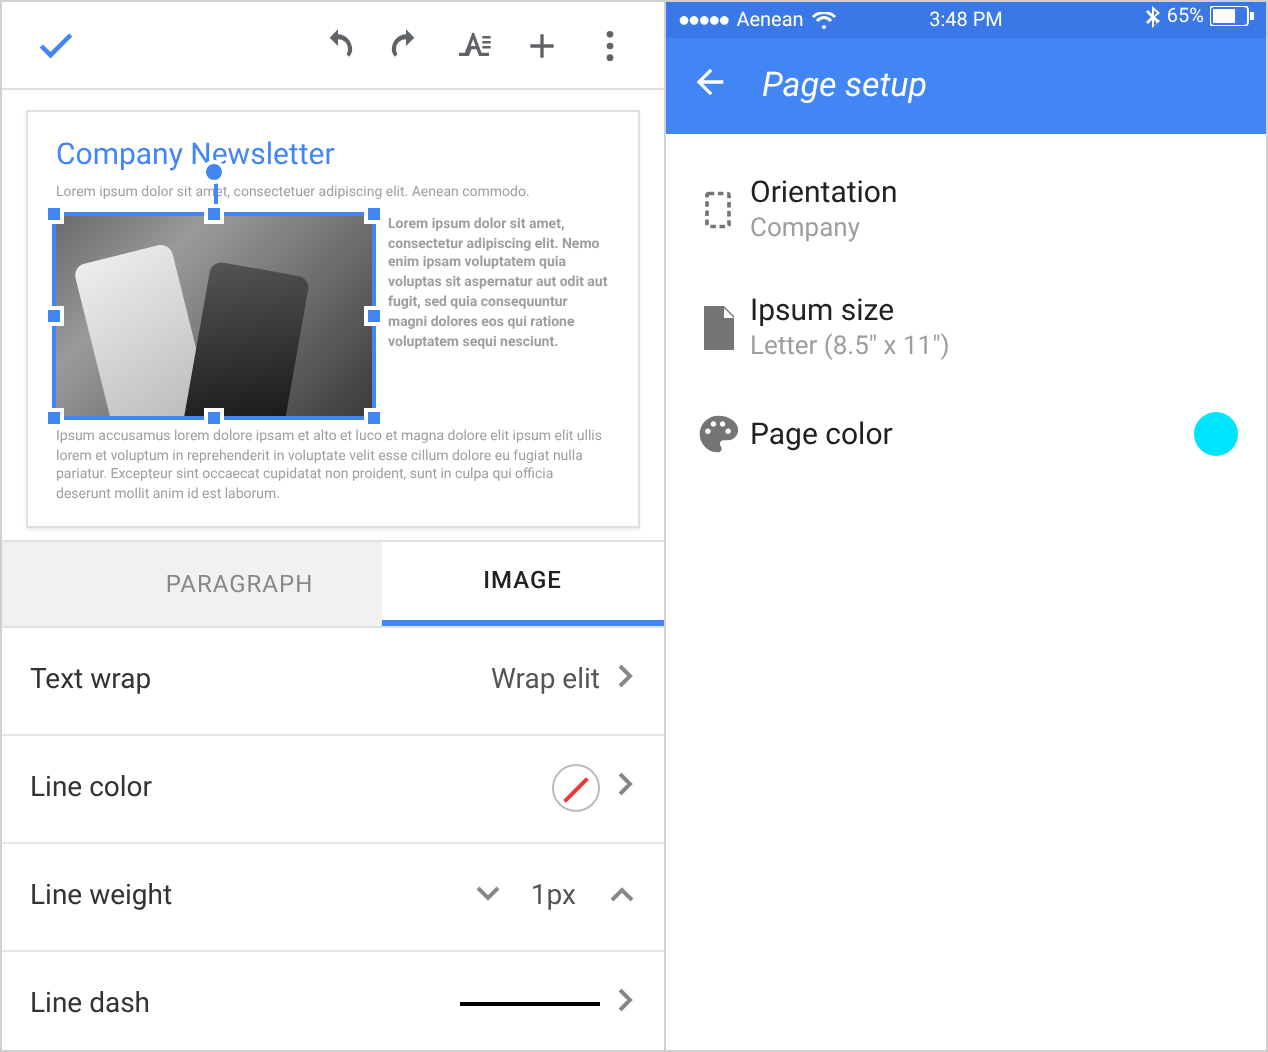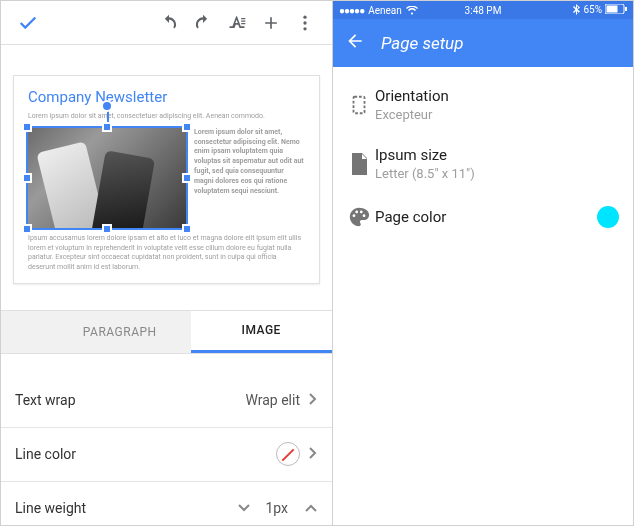--- a/index.html
+++ b/index.html
@@ -1,19 +1,19 @@
 <!DOCTYPE html>
 <html><head>
 <meta charset="utf-8">
 <style>
   * { box-sizing: border-box; margin: 0; padding: 0; font-family: Roboto, -apple-system, Helvetica, Arial, sans-serif; }
   body { background: #fff; }
   .wrap { display: flex; width: 634px; height: 526px; border: 1px solid #d0d0d0; }
   
-  .left { width: 332px; height: 100%; border-right: 1px solid #d0d0d0; display: flex; flex-direction: column; background: #fff; gap: 20px; }
+  .left { width: 332px; height: 100%; border-right: 1px solid #d0d0d0; display: flex; flex-direction: column; background: #fff; }
   .toolbar { height: 44px; display: flex; align-items: center; padding: 0 10px; border-bottom: 1px solid #e0e0e0; }
   .tb-spacer { flex: 1; }
   .tb-icon { width: 34px; height: 34px; display: flex; align-items: center; justify-content: center; color: #5f6368; cursor: pointer; }
   .tb-check { color: #4285f4; }
   .doc-area { flex: 0 0 auto; padding: 10px 12px 6px; }
   .page { background: #fff; border: 1px solid #e0e0e0; box-shadow: 0 1px 2px rgba(0,0,0,.08); padding: 12px 14px 10px; }
   .doc-title { color: #4285f4; font-size: 15px; font-weight: 400; margin-bottom: 6px; }
   .lede { color: #9e9e9e; font-size: 7px; line-height: 1.4; margin-bottom: 6px; }
   .row2 { display: flex; gap: 8px; font-weight: bold; }
   .imgwrap { position: relative; width: 158px; height: 100px; flex: 0 0 auto; }
@@ -219,21 +219,21 @@
 
     <div class="settings">
       <div class="setrow">
         <span class="seticon">
           <svg width="22" height="22" viewBox="0 0 24 24">
               <rect x="6" y="3" width="12" height="18" rx="1" fill="none" stroke="#757575" stroke-width="2" stroke-dasharray="3 2"></rect>
             </svg>
         </span>
         <div class="settext">
           <div class="prim">Orientation</div>
-          <div class="sec">Excepteur</div>
+          <div class="sec">Company</div>
         </div>
       </div>
       <div class="setrow">
         <span class="seticon">
           <svg width="20" height="22" viewBox="0 0 20 22">
               <path fill="#757575" d="M3 0h10l5 5v17H3V0zm10 1v5h5"></path>
             </svg>
         </span>
         <div class="settext">
           <div class="prim">Ipsum size</div>

